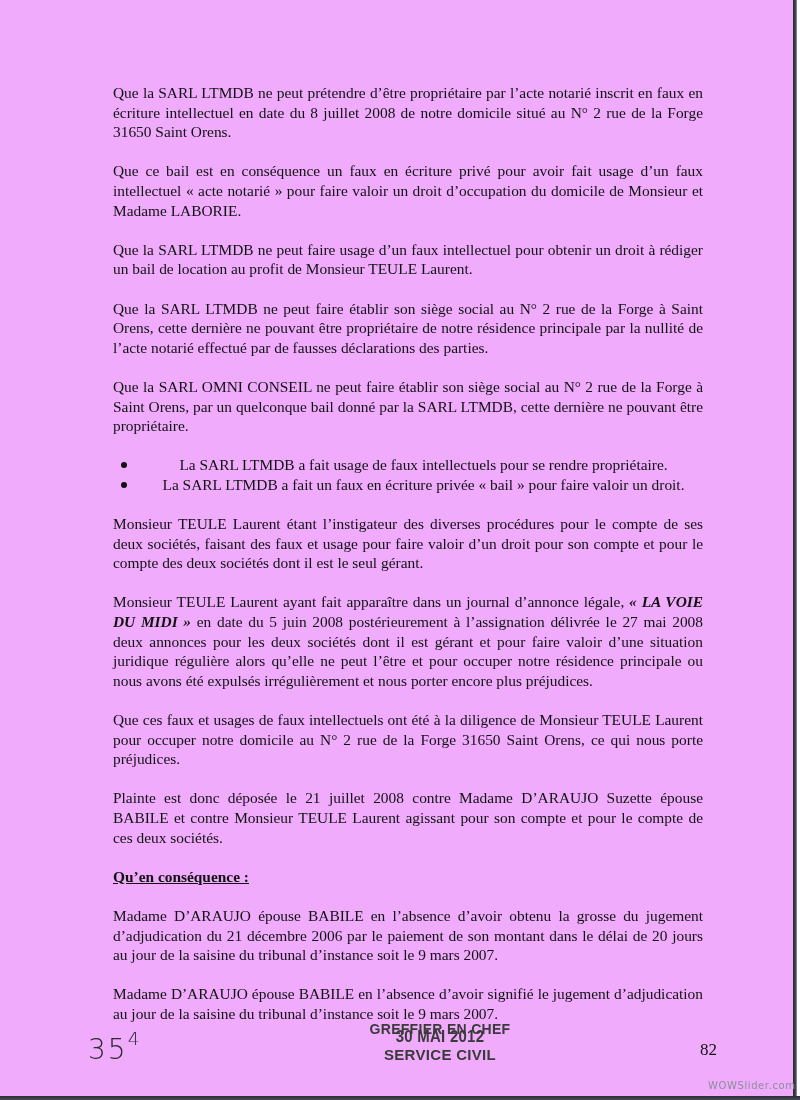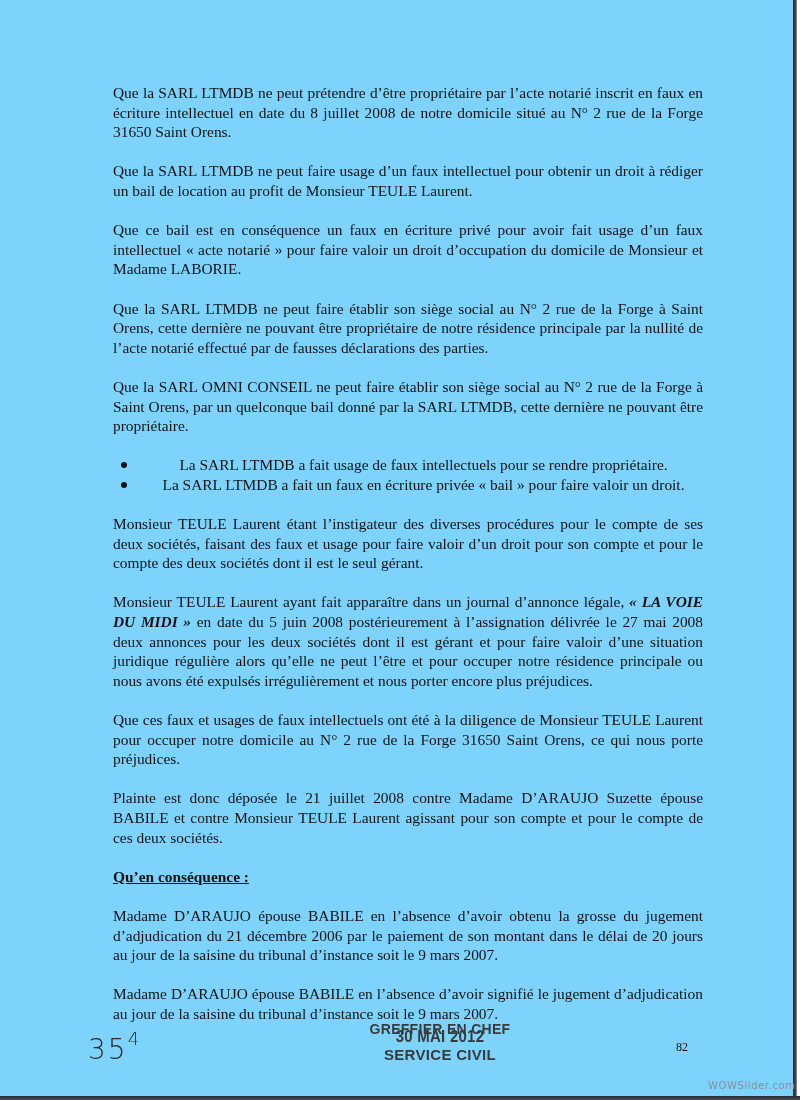--- a/index.html
+++ b/index.html
@@ -13,21 +13,21 @@
       position: relative;
       overflow: hidden;
       font-family: "Liberation Serif", "DejaVu Serif", serif;
       color: #111111;
     }
     .page {
       position: absolute;
       left: 0; top: 0;
       width: 794px;
       height: 1097px;
-      background: #7dd3fc;
+      background: #f0abfc;
     }
     .edge-right {
       position: absolute;
       left: 793px; top: 0;
       width: 4px; height: 1100px;
       background: linear-gradient(to right, #2a2c33, #3c3f4a 60%, #9aa0b4);
     }
     .edge-bottom {
       position: absolute;
       left: 0; top: 1096px;
@@ -96,43 +96,43 @@
       letter-spacing: 2px;
       margin-top: 10px;
     }
     .handwritten sup {
       font-size: 18px;
       position: relative;
       top: -4px;
     }
     .page-number {
       position: absolute;
-      left: 676px;
+      left: 700px;
       top: 1040px;
-      font-size: 12px;
+      font-size: 17px;
       color: #111;
     }
     .watermark {
       position: absolute;
       left: 708px;
       top: 1080px;
       font-family: "DejaVu Sans", sans-serif;
       font-size: 10px;
       color: #8a8e99;
       letter-spacing: 0.6px;
     }
   </style>
 </head>
 <body>
 
 <div class="page">
   <div class="content">
     <p class="para">Que la SARL LTMDB ne peut prétendre d’être propriétaire par l’acte notarié inscrit en faux en écriture intellectuel en date du 8 juillet 2008 de notre domicile situé au N° 2 rue de la Forge 31650 Saint Orens.</p>
+    <p class="para">Que ce bail est en conséquence un faux en écriture privé pour avoir fait usage d’un faux intellectuel « acte notarié » pour faire valoir un droit d’occupation du domicile de Monsieur et Madame LABORIE.</p>
     <p class="para">Que la SARL LTMDB ne peut faire usage d’un faux intellectuel pour obtenir un droit à rédiger un bail de location au profit de Monsieur TEULE Laurent.</p>
-    <p class="para">Que ce bail est en conséquence un faux en écriture privé pour avoir fait usage d’un faux intellectuel « acte notarié » pour faire valoir un droit d’occupation du domicile de Monsieur et Madame LABORIE.</p>
     <p class="para">Que la SARL LTMDB ne peut faire établir son siège social au N° 2 rue de la Forge à Saint Orens, cette dernière ne pouvant être propriétaire de notre résidence principale par la nullité de l’acte notarié effectué par de fausses déclarations des parties.</p>
     <p class="para">Que la SARL OMNI CONSEIL ne peut faire établir son siège social au N° 2 rue de la Forge à Saint Orens, par un quelconque bail donné par la SARL LTMDB, cette dernière ne pouvant être propriétaire.</p>
 
     <ul class="bullets">
       <li>
         <span class="bullet-dot"></span>
         <span>La SARL LTMDB a fait usage de faux intellectuels pour se rendre propriétaire.</span>
       </li>
       <li>
         <span class="bullet-dot"></span>

